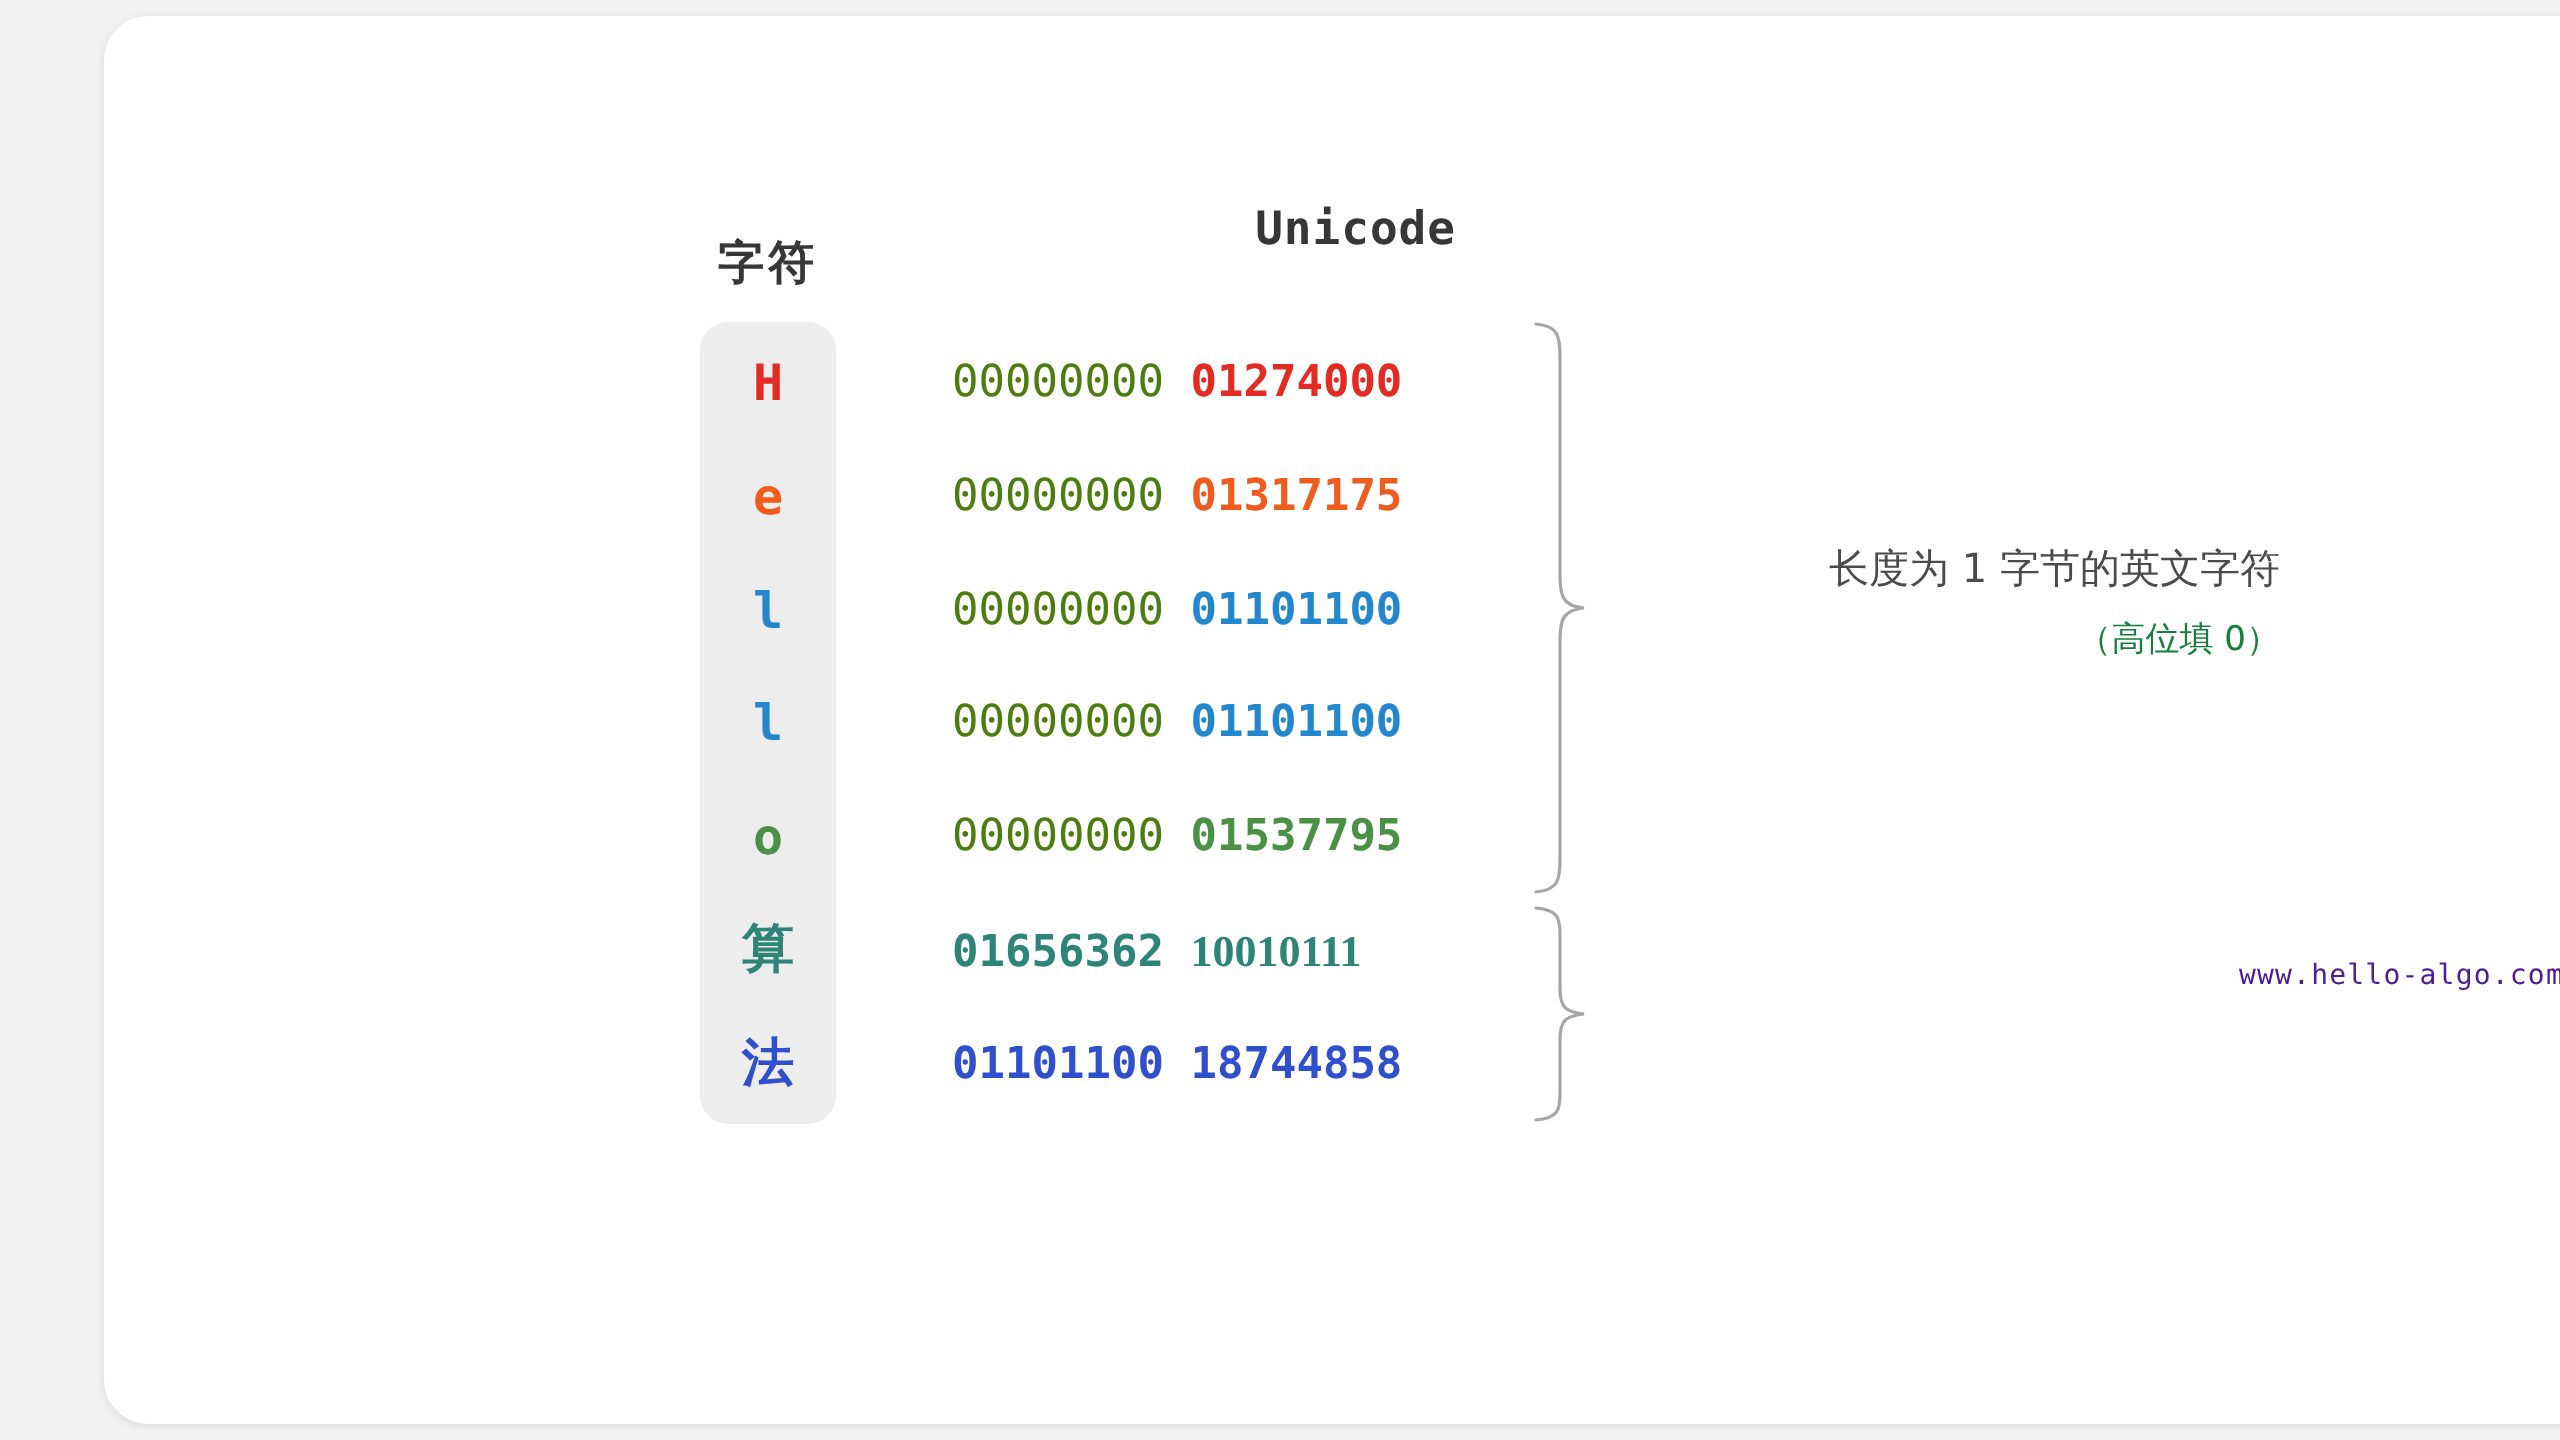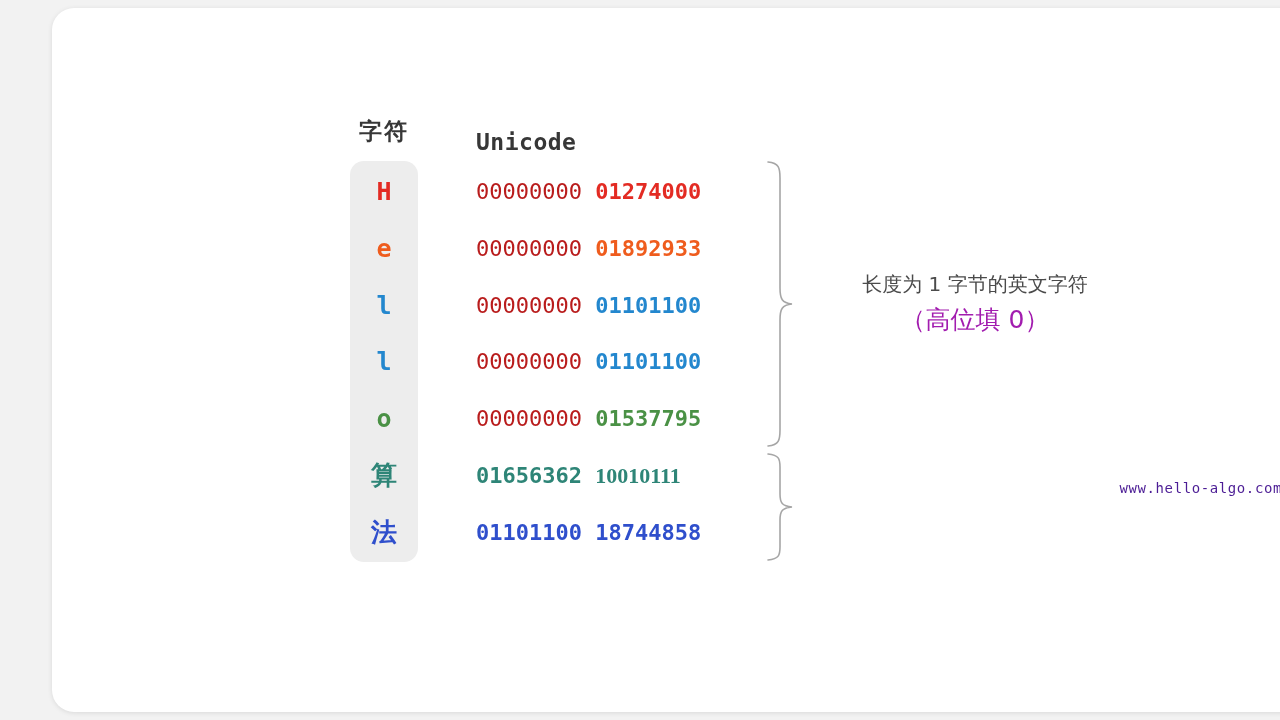--- a/index.html
+++ b/index.html
@@ -45,23 +45,23 @@
   #hdr-char {
     left: 306px;
     top: 116px;
     width: 68px;
     text-align: center;
     font-family: "DejaVu Sans", sans-serif;
     letter-spacing: 2px;
   }
   #hdr-unicode {
     left: 432px;
-    top: 129px;
+    top: 102px;
     width: 252px;
-    text-align: left;
+    text-align: right;
   }
 
   
   #char-column {
     position: absolute;
     left: 306px;
     top: 161px;
     width: 68px;
     height: 401px;
     background: #ededed;
@@ -89,49 +89,49 @@
     left: 432px;
     width: 252px;
     height: 34px;
     line-height: 34px;
     font-family: "DejaVu Sans Mono", "Liberation Mono", monospace;
     font-weight: bold;
     font-size: 22px;
     white-space: pre;
     letter-spacing: 0px;
   }
-  .bin-hi { color: #b91c1c; }
+  .bin-hi { color: #4d7c0f; }
   .bin-sp { color: transparent; }
 
   
   .brace-svg {
     position: absolute;
     overflow: visible;
   }
   .brace-path {
     fill: none;
     stroke: #a6a6a6;
     stroke-width: 1.6;
     stroke-linecap: round;
   }
 
   
   .annot {
     position: absolute;
-    text-align: center;
+    text-align: right;
     color: #4b4b4b;
     font-family: "DejaVu Sans", sans-serif;
     font-size: 20px;
     white-space: nowrap;
     line-height: 36px;
   }
   .annot .sub {
     display: block;
-    color: #a21caf;
-    font-size: 25px;
+    color: #15803d;
+    font-size: 17px;
   }
 
   
   #watermark {
     position: absolute;
     right: 42px;
     bottom: 32px;
     font-family: "DejaVu Sans Mono", "Liberation Mono", monospace;
     font-size: 14px;
     color: #4c1d95;
@@ -155,21 +155,21 @@
       <div class="char-cell" style="top: 219.8px; left: 306px; color: rgb(239, 92, 29);">e</div>
       <div class="char-cell" style="top: 276.6px; left: 306px; color: rgb(35, 135, 206);">l</div>
       <div class="char-cell" style="top: 333.4px; left: 306px; color: rgb(35, 135, 206);">l</div>
       <div class="char-cell" style="top: 390.2px; left: 306px; color: rgb(74, 145, 69);">o</div>
       <div class="char-cell cjk" style="top: 447px; left: 306px; color: rgb(46, 133, 119);">算</div>
       <div class="char-cell cjk" style="top: 503.8px; left: 306px; color: rgb(47, 79, 204);">法</div>
     </div>
 
   <div id="bin-rows">
       <div class="bin-row" style="top: 175px;"><span class="bin-hi" style="font-weight: 400;">00000000</span><span class="bin-sp"> </span><span style="color: rgb(227, 43, 35);">01274000</span></div>
-      <div class="bin-row" style="top: 231.8px;"><span class="bin-hi" style="font-weight: 400;">00000000</span><span class="bin-sp"> </span><span style="color: rgb(239, 92, 29);">01892933</span></div>
+      <div class="bin-row" style="top: 231.8px;"><span class="bin-hi" style="font-weight: 400;">00000000</span><span class="bin-sp"> </span><span style="color: rgb(239, 92, 29);">01317175</span></div>
       <div class="bin-row" style="top: 288.6px;"><span class="bin-hi" style="font-weight: 400;">00000000</span><span class="bin-sp"> </span><span style="color: rgb(35, 135, 206);">01101100</span></div>
       <div class="bin-row" style="top: 345.4px;"><span class="bin-hi" style="font-weight: 400;">00000000</span><span class="bin-sp"> </span><span style="color: rgb(35, 135, 206);">01101100</span></div>
       <div class="bin-row" style="top: 402.2px;"><span class="bin-hi" style="font-weight: 400;">00000000</span><span class="bin-sp"> </span><span style="color: rgb(74, 145, 69);">01537795</span></div>
       <div class="bin-row" style="top: 459px;"><span style="color: rgb(46, 133, 119);">01656362</span><span class="bin-sp"> </span><span style="color: rgb(46, 133, 119); font-family: Liberation Serif, serif;">10010111</span></div>
       <div class="bin-row" style="top: 515.8px;"><span style="color: rgb(47, 79, 204);">01101100</span><span class="bin-sp"> </span><span style="color: rgb(47, 79, 204);">18744858</span></div>
     </div>
 
   <svg class="brace-svg" id="brace-one" width="34" height="288" viewBox="0 0 34 288" style="left:722px; top:160px;">
     <path class="brace-path" d="M 2 2
              C 13 3, 14 8, 14 18

